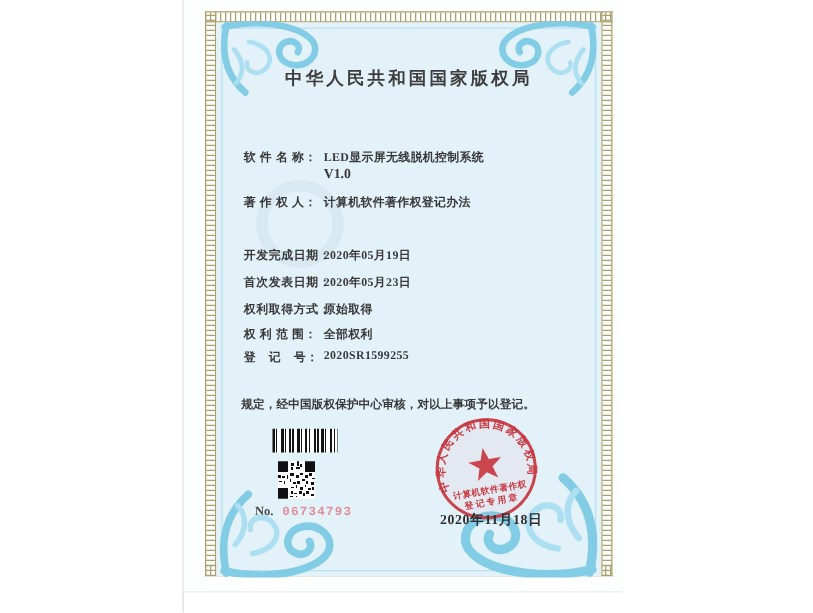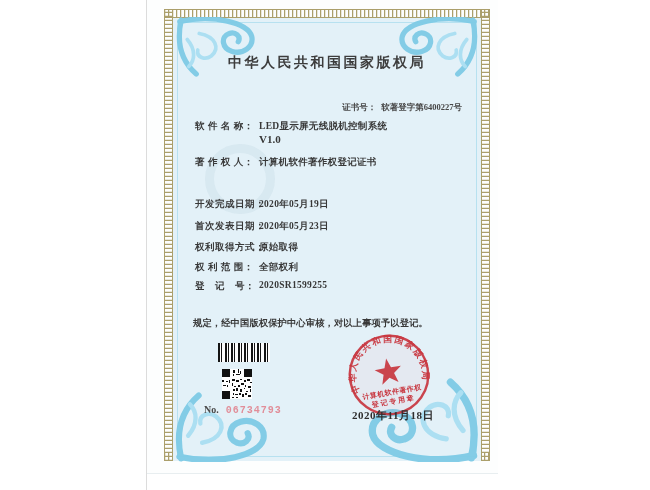--- a/index.html
+++ b/index.html
@@ -87,33 +87,30 @@
       <svg class="flourish fl-bl" viewBox="0 0 110 80">
           <use href="#flourish-shape"></use>
         </svg>
       <svg class="flourish fl-br" viewBox="0 0 110 80">
           <use href="#flourish-shape"></use>
         </svg>
       <div class="watermark"></div>
     </div>
 
     <div class="authority">中华人民共和国国家版权局</div>
-    <div class="cert-no">
-      <span class="lbl">证书号：</span><span>软著登字第6400227号</span>
-    </div>
 
     <div class="row" style="top:120px">
       <span class="lbl">软 件 名 称：</span>
       <span class="val">LED显示屏无线脱机控制系统</span>
     </div>
     <div class="val2" style="top:133px">V1.0</div>
 
     <div class="row" style="top:156px">
       <span class="lbl">著 作 权 人：</span>
-      <span class="val">计算机软件著作权登记证书</span>
+      <span class="val">计算机软件著作权登记办法</span>
     </div>
 
     <div class="row" style="top:198px">
       <span class="lbl">开发完成日期：</span>
       <span class="val">2020年05月19日</span>
     </div>
 
     <div class="row" style="top:220px">
       <span class="lbl">首次发表日期：</span>
       <span class="val">2020年05月23日</span>

